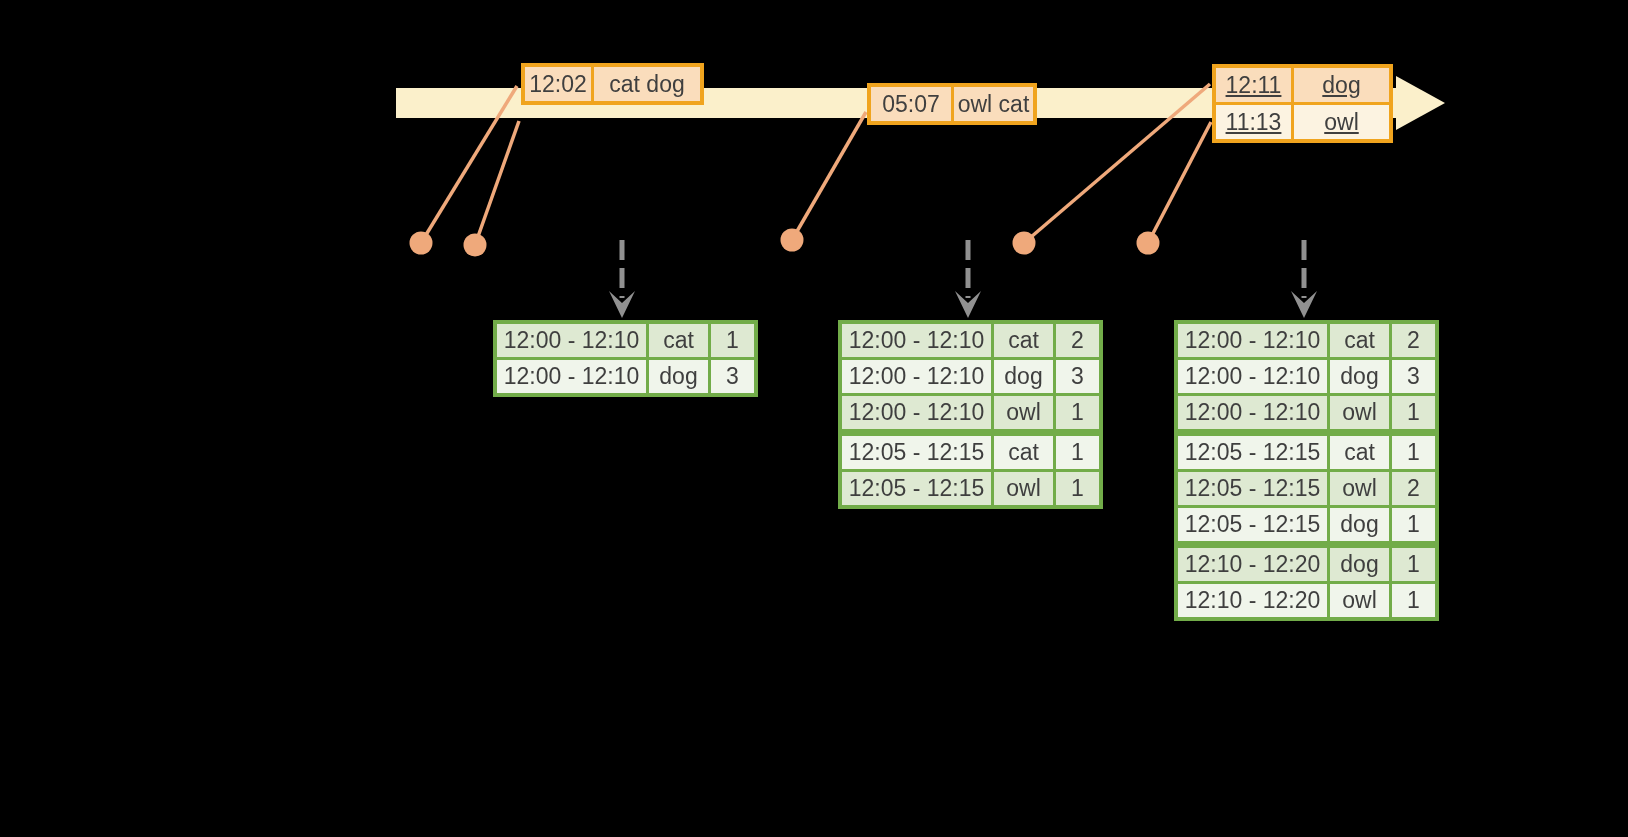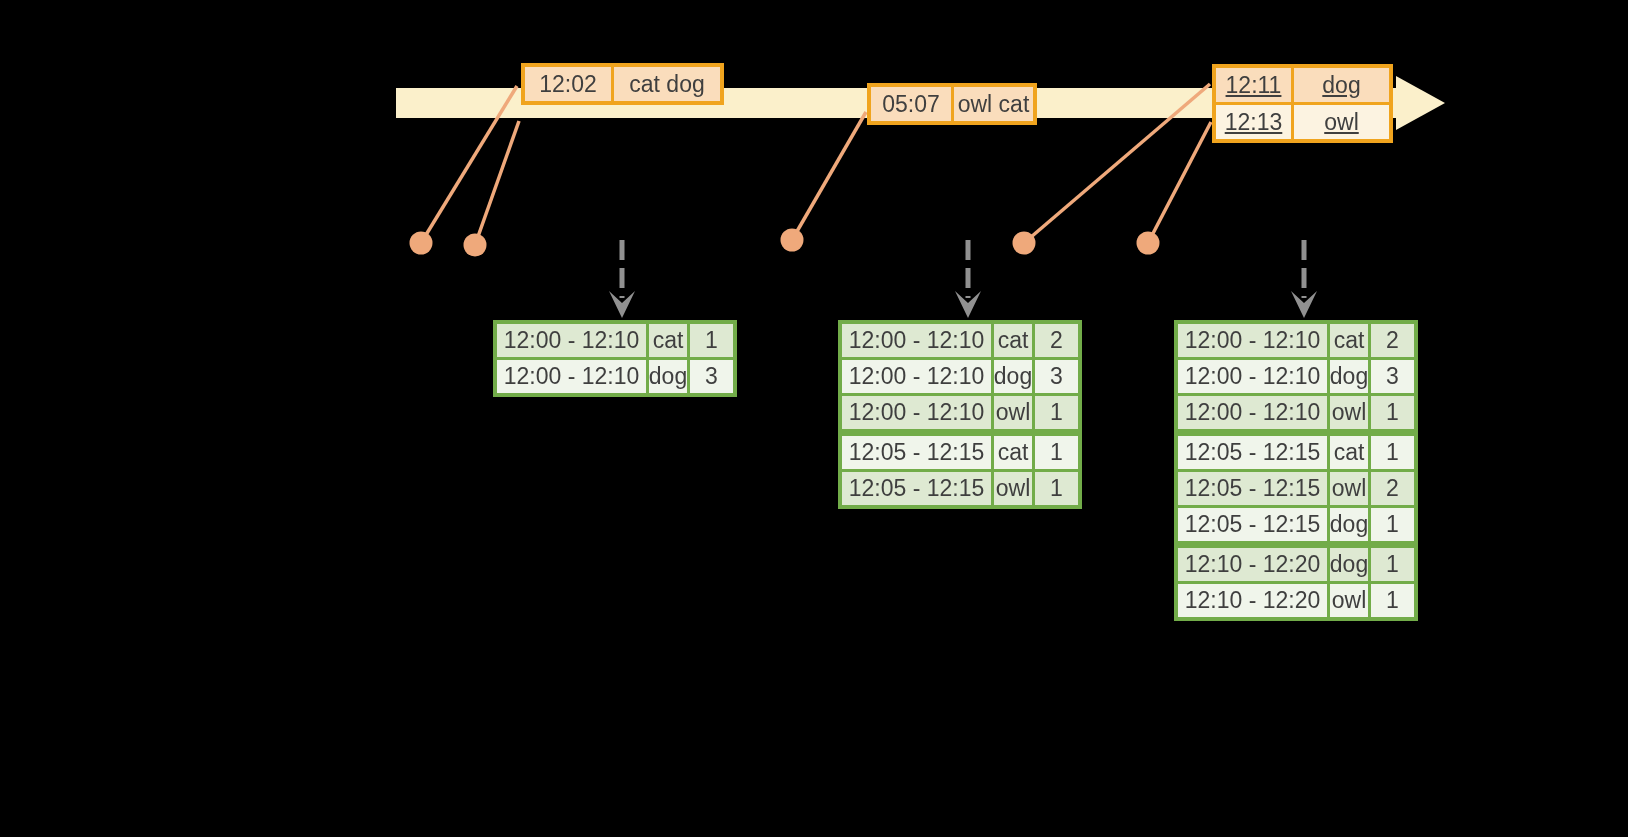--- a/index.html
+++ b/index.html
@@ -48,40 +48,40 @@
   .etable {
     position: absolute;
     background: var(--event-border, #F0A41E);
     border: 4px solid var(--event-border, #F0A41E);
     display: flex; flex-direction: column; gap: 3px;
   }
   .etable .row { height: 34px; }
   .etable .row:nth-child(odd)  .cell { background: var(--event-row-dark,  #FADDBC); }
   .etable .row:nth-child(even) .cell { background: var(--event-row-light, #FCF3E1); }
   #etable1 { left: 521px;  top: 63px; }
-  #etable1 .c0 { width: 86px; }  #etable1 .c1 { width: 106px; }
+  #etable1 .c0 { width: 66px; }  #etable1 .c1 { width: 106px; }
   #etable2 { left: 867px;  top: 83px; }
   #etable2 .c0 { width: 80px; }  #etable2 .c1 { width: 79px; }
   #etable3 { left: 1212px; top: 64px; text-decoration: underline; }
   #etable3 .c0 { width: 75px; }  #etable3 .c1 { width: 95px; }
 
   
   .gtable {
     position: absolute;
     background: var(--result-border, #72AC49);
     border: 4px solid var(--result-border, #72AC49);
     display: flex; flex-direction: column; align-items: center;
   }
   .gtable .row { height: 33px; margin-top: 3px; }
   .gtable .row:first-child { margin-top: 0; }
   .gtable .row.group-start { margin-top: 7px; }
   .gtable .row:nth-child(odd)  .cell { background: var(--result-row-dark,  #DEE9D2); }
   .gtable .row:nth-child(even) .cell { background: var(--result-row-light, #F0F5EB); }
   .gtable .c0 { width: 149px; }
-  .gtable .c1 { width: 38px; }
+  .gtable .c1 { width: 59px; }
   .gtable .c2 { width: 43px; }
   #gtable1 { left: 493px;  top: 320px; }
   #gtable2 { left: 838px;  top: 320px; }
   #gtable3 { left: 1174px; top: 320px; }
 </style>
 </head>
 <body>
 
 <div id="canvas">
 
@@ -127,21 +127,21 @@
         <div class="cell c0">05:07</div>
         <div class="cell c1">owl cat</div>
       </div>
     </div>
   <div id="etable3" class="etable">
       <div class="row">
         <div class="cell c0">12:11</div>
         <div class="cell c1">dog</div>
       </div>
       <div class="row">
-        <div class="cell c0">12:13</div>
+        <div class="cell c0">11:13</div>
         <div class="cell c1">owl</div>
       </div>
     </div>
 
   <div id="gtable1" class="gtable">
       <div class="row">
         <div class="cell c0">12:00 - 12:10</div>
         <div class="cell c1">cat</div>
         <div class="cell c2">1</div>
       </div>

